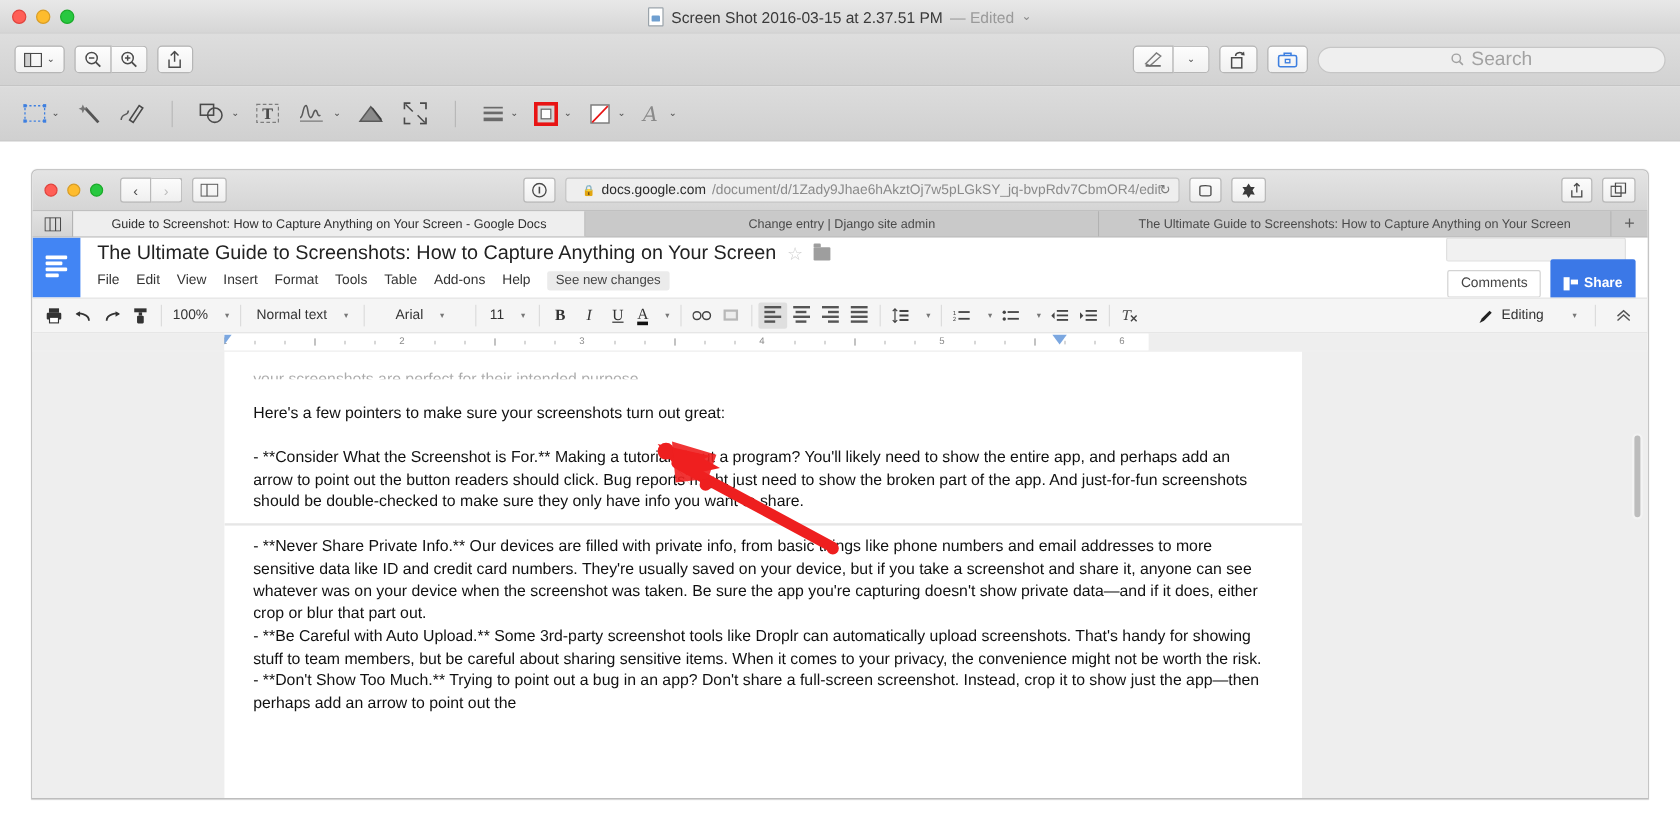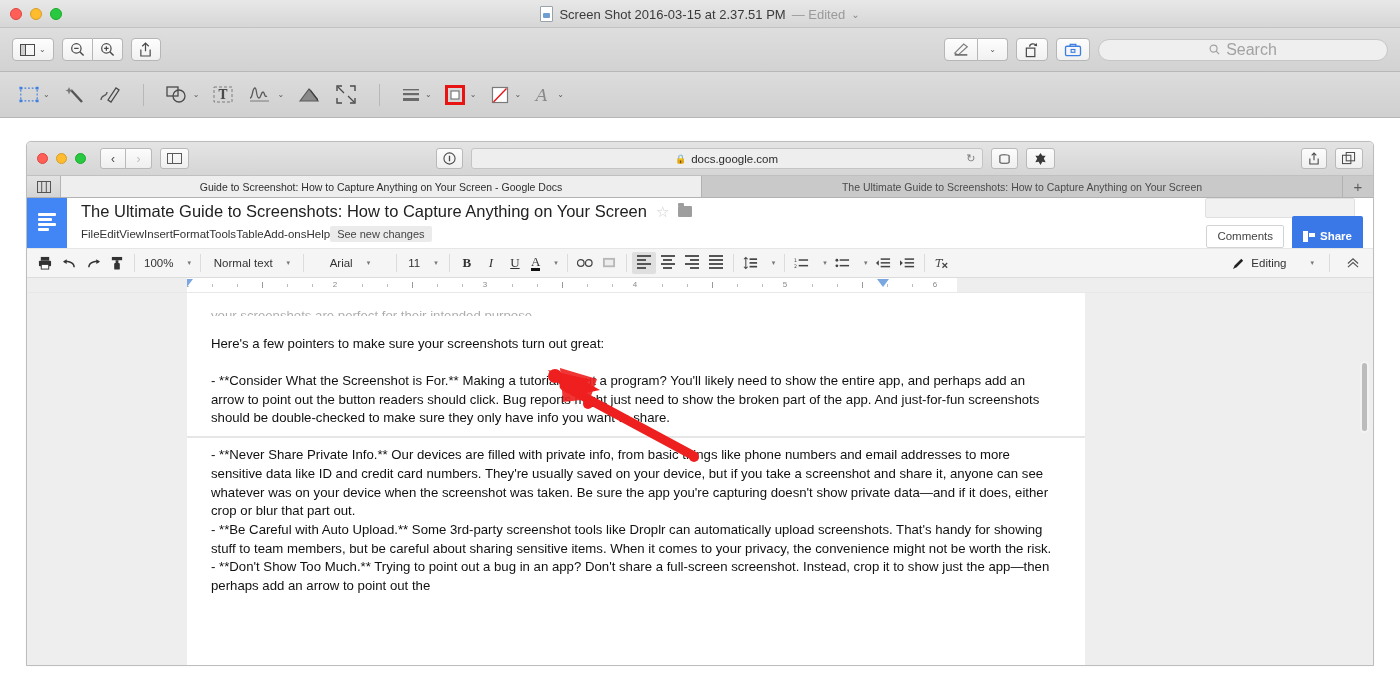--- a/index.html
+++ b/index.html
@@ -168,21 +168,21 @@
   .gd-logo-lines { width: 18px; }
   .gd-logo-lines div { height: 2.5px; background: #fff; margin-bottom: 2.5px; border-radius: 1px; }
   .gd-logo-lines div:nth-child(2) { width: 80%; }
   .gd-logo-lines div:nth-child(4) { width: 60%; }
   .gd-headmain { flex: 1 1 auto; padding: 4px 10px 0 14px; position: relative; }
   .gd-title-row { display: flex; align-items: center; gap: 9px; }
   .gd-title { font-size: 16.5px; color: #222; }
   .gd-star { color: #cfcfcf; font-size: 15px; }
   .gd-folder { width: 14px; height: 11px; background: #9e9e9e; border-radius: 1px; position: relative; }
   .gd-folder::before { content:''; position:absolute; left:0; top:-3px; width:6px; height:3px; background:#9e9e9e; border-radius:1px 1px 0 0; }
-  .gd-menu { display: flex; align-items: center; margin-top: 5px; font-size: 11.5px; color: #333; }
+  .gd-menu { display: flex; align-items: center; gap: 14px; margin-top: 5px; font-size: 11.5px; color: #333; }
   .gd-menu span { cursor: default; }
   .gd-newchanges {
     background: #ebebeb; padding: 2px 7px; border-radius: 2px;
     color: #444; font-size: 11px;
   }
   .gd-headright {
     position: absolute; right: 10px; top: 18px; display: flex; align-items: center; gap: 8px;
   }
   .gd-search-stub {
     position: absolute; right: 18px; top: 0px; width: 150px; height: 20px;
@@ -449,20 +449,21 @@
         <div class="urlwrap">
           <div class="sbtn">
             <svg width="13" height="13" viewBox="0 0 14 14">
               <circle cx="7" cy="7" r="6" fill="none" stroke="#4a4a4a" stroke-width="1.2"></circle>
               <line x1="7" y1="4" x2="7" y2="10" stroke="#4a4a4a" stroke-width="1.4"></line>
             </svg>
           </div>
           <div class="urlbar">
             <span class="lock">🔒</span>
             <span class="host">docs.google.com</span>
+              <span class="path">/document/d/1Zady9Jhae6hAkztOj7w5pLGkSY_jq-bvpRdv7CbmOR4/edit</span>
             <span class="reload">↻</span>
           </div>
           <div class="sbtn">
             <svg width="13" height="12" viewBox="0 0 14 13">
               <path d="M2 3 C2 1.5 12 1.5 12 3 L12 10 C12 11.5 2 11.5 2 10 Z" fill="none" stroke="#4a4a4a" stroke-width="1.2"></path>
             </svg>
           </div>
           <div class="sbtn">
             <svg width="15" height="14" viewBox="0 0 16 15">
               <path d="M8 1 L10 4 L13.5 4 L11.5 7 L13.5 11 L10 10.5 L8 14 L6 10.5 L2.5 11 L4.5 7 L2.5 4 L6 4 Z" fill="#3a3a3a"></path>
@@ -485,20 +486,21 @@
 
       <div class="tabbar">
         <div class="tab-sidebtn">
           <svg width="14" height="12" viewBox="0 0 15 13">
             <rect x="0.5" y="0.5" width="14" height="12" fill="none" stroke="#4a4a4a"></rect>
             <line x1="5" y1="0.5" x2="5" y2="12.5" stroke="#4a4a4a"></line>
             <line x1="10" y1="0.5" x2="10" y2="12.5" stroke="#4a4a4a"></line>
           </svg>
         </div>
         <div class="tab active">Guide to Screenshot: How to Capture Anything on Your Screen - Google Docs</div>
+        <div class="tab inactive">Change entry | Django site admin</div>
         <div class="tab inactive">The Ultimate Guide to Screenshots: How to Capture Anything on Your Screen</div>
         <div class="tab-new">+</div>
       </div>
 
       <div class="gdocs">
 
         <div class="gd-header">
           <div class="gd-logo">
             <div class="gd-logo-lines">
               <div></div>

